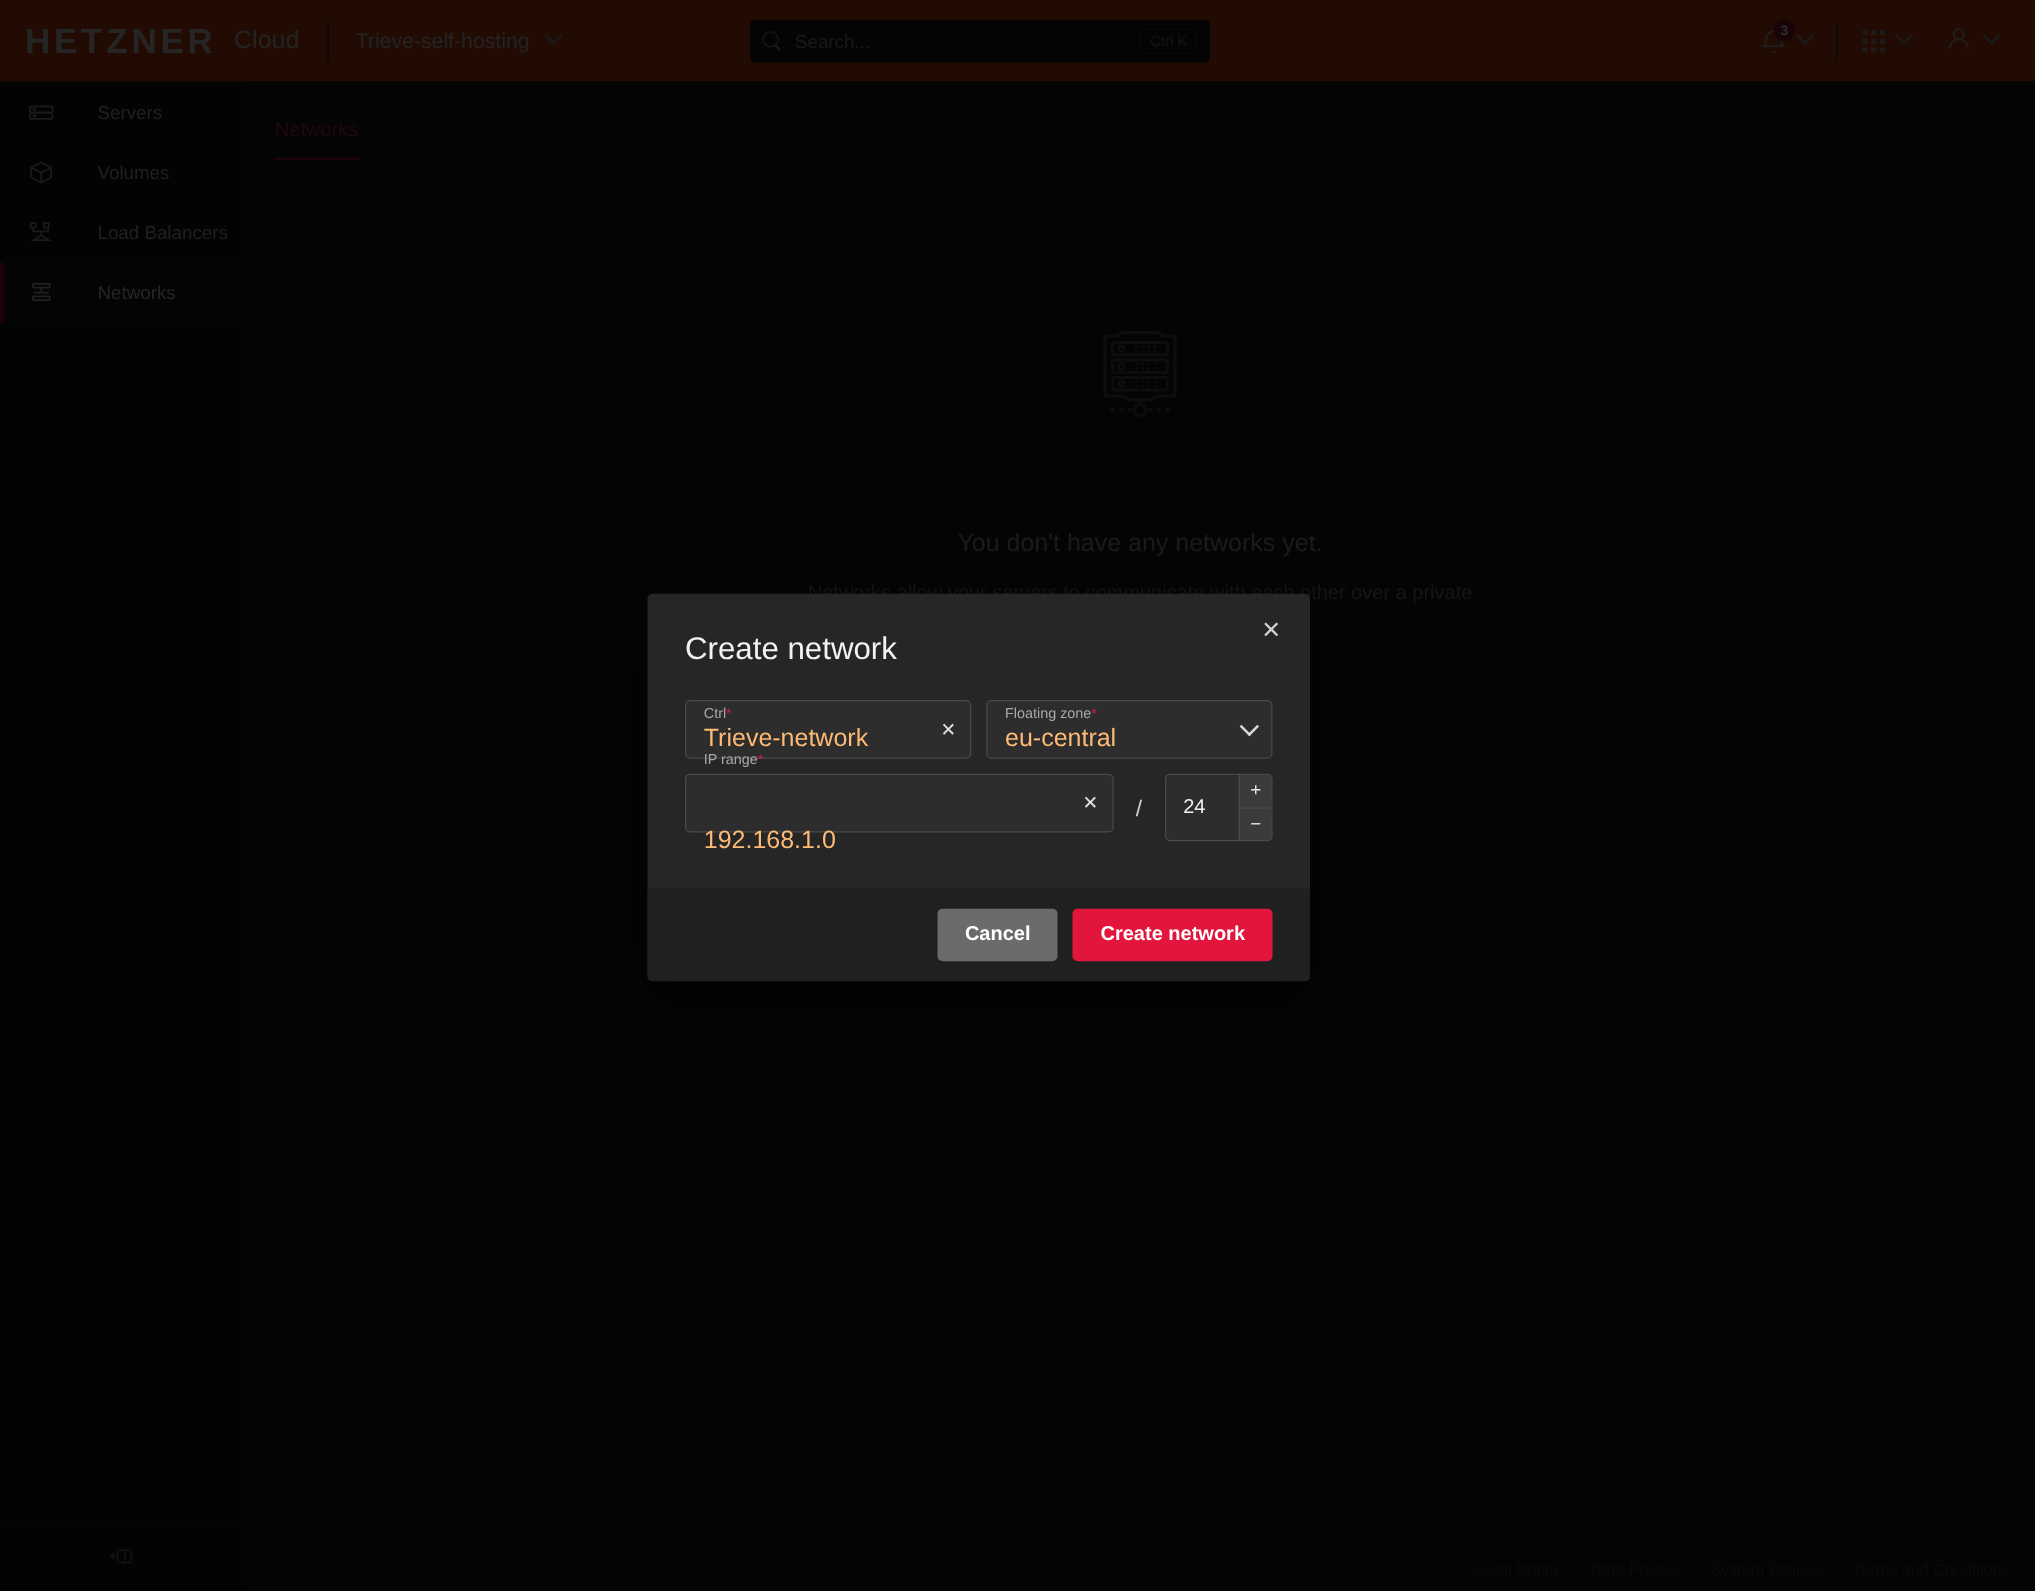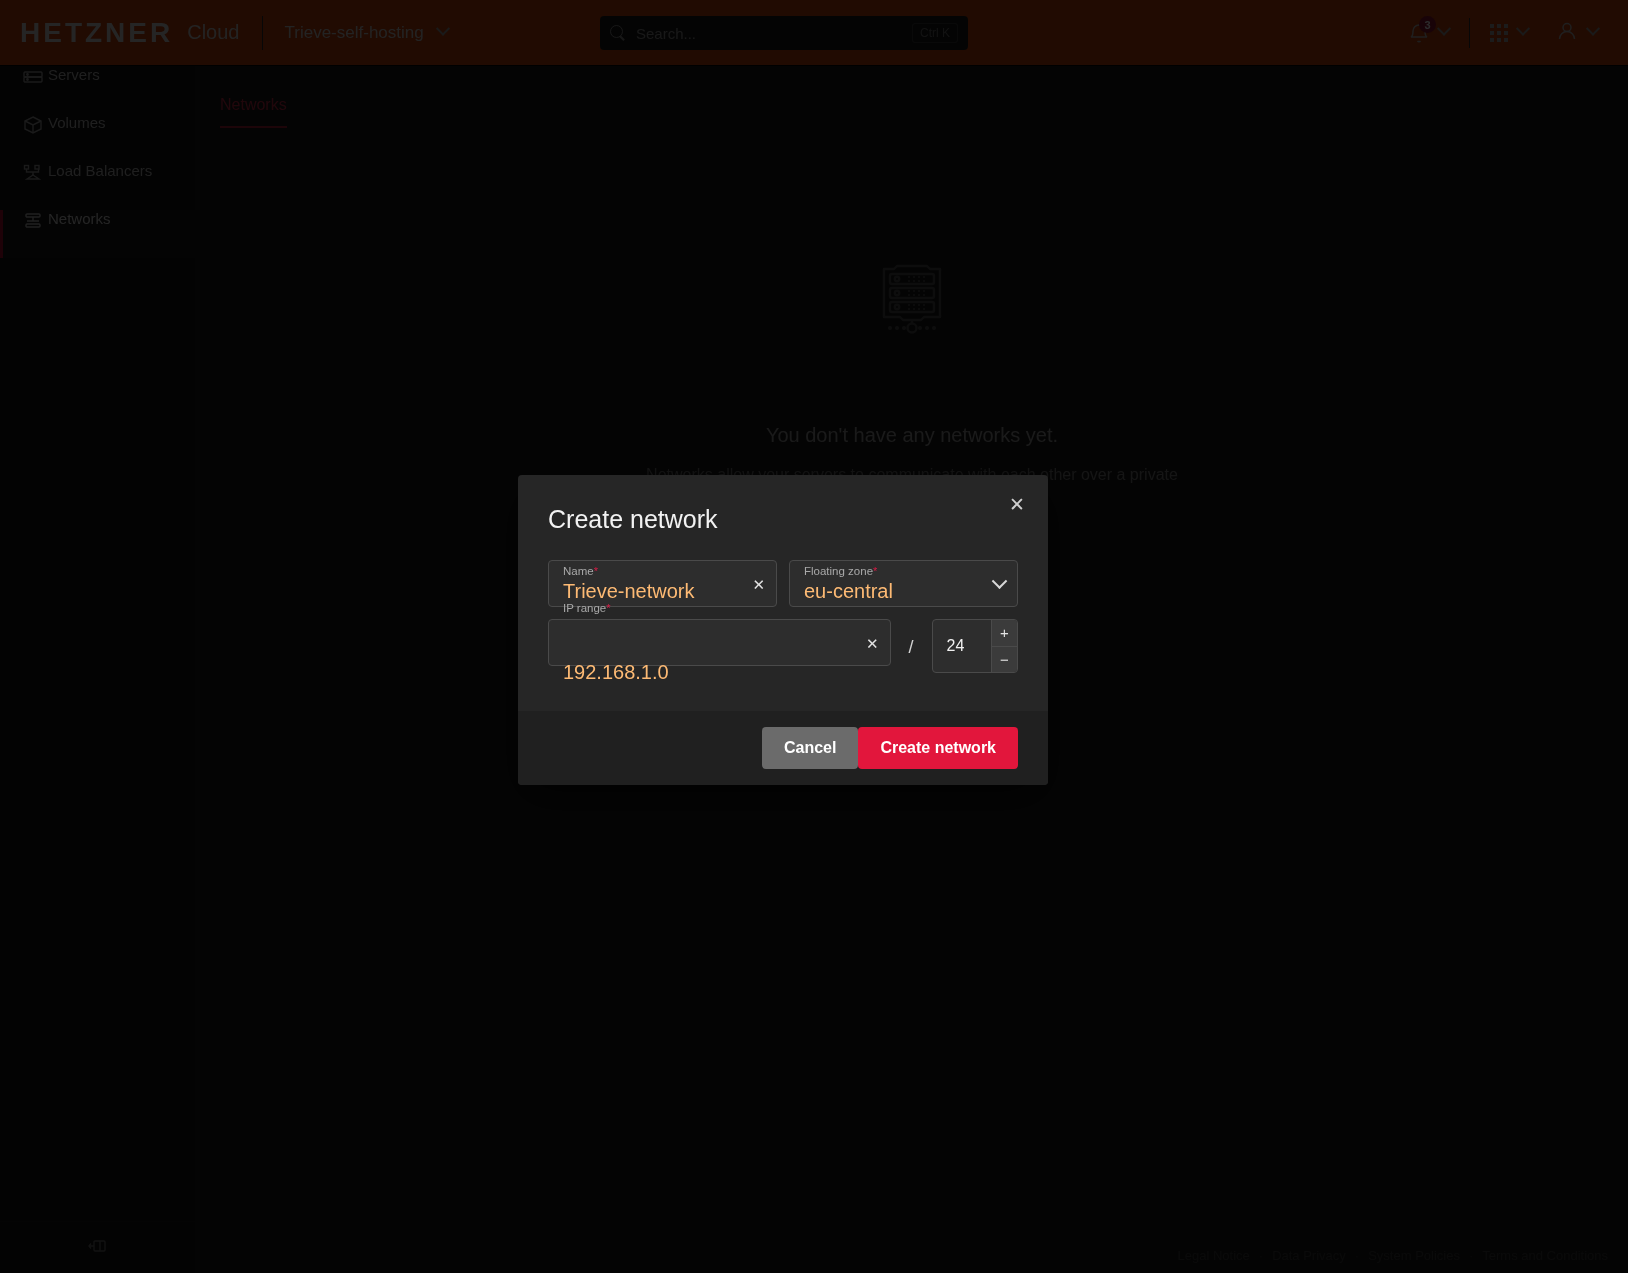--- a/index.html
+++ b/index.html
@@ -73,21 +73,21 @@
   .grid-icon { display: grid; grid-template-columns: repeat(3,4px); gap: 3px; }
   .grid-icon i { width: 4px; height: 4px; background: #a5a5a5; display: block; }
   .vdiv { width: 1px; height: 30px; background: #2b2b2b; margin: 0 6px; }
 
   
   .sidebar {
     position: absolute; left: 0; top: 66px; width: 196px; height: 1207px;
     background: #121212; border-right: 1px solid #1e1e1e;
   }
   .nav-item {
-    display: flex; height: 48px; padding-left: 22px; gap: 4px;
+    display: flex; align-items: center; height: 48px; padding-left: 22px; gap: 34px;
     color: #b6b6b6; font-size: 15px; cursor: pointer; position: relative;
   }
   .nav-item.active { background: #1a1a1a; color: #d6d6d6; }
   .nav-item.active::before {
     content: ""; position: absolute; left: 0; top: 0; width: 3px; height: 48px; background: #b01030;
   }
   .nav-ico { width: 22px; height: 22px; flex: none; color: #9c9c9c; }
   .nav-ico svg { display: block; }
   .sb-footer {
     position: absolute; bottom: 0; left: 0; width: 196px; height: 52px;
@@ -177,21 +177,21 @@
   .cidr-steps {
     width: 26px; display: flex; flex-direction: column; background: #3b3b3b;
     border-left: 1px solid #4a4a4a;
   }
   .cidr-steps div {
     flex: 1; display: flex; align-items: center; justify-content: center;
     color: #e4e4e4; font-size: 15px; cursor: pointer;
   }
   .cidr-steps div:first-child { border-bottom: 1px solid #4a4a4a; }
   .modal-footer {
-    background: #202020; padding: 16px 30px; display: flex; justify-content: flex-end; gap: 0;
+    background: #202020; padding: 16px 30px; display: flex; justify-content: flex-end; gap: 12px;
   }
   .btn {
     border: none; border-radius: 4px; font-size: 16px; font-weight: 700;
     padding: 12px 22px; cursor: pointer; font-family: "Liberation Sans", sans-serif;
   }
   .btn-cancel { background: #6b6b6b; color: #fff; }
   .btn-primary { background: #e2163c; color: #fff; }
 </style>
 </head>
 <body>
@@ -380,21 +380,21 @@
   <div class="modal-scrim"></div>
 
   <div class="modal">
     <div class="modal-body">
       <div class="modal-close">✕</div>
       <div class="modal-title">Create network</div>
 
       <div class="field-row">
         <div class="field focusable" id="f-name">
           <div class="field-label">
-            <span>Name</span><span class="req">*</span>
+            <span>Ctrl</span><span class="req">*</span>
           </div>
           <div class="field-value">Trieve-network</div>
           <span class="field-clear">✕</span>
         </div>
 
         <div class="field" id="f-zone">
           <div class="field-label">
             <span>Floating zone</span><span class="req">*</span>
           </div>
           <div class="field-value">eu-central</div>

